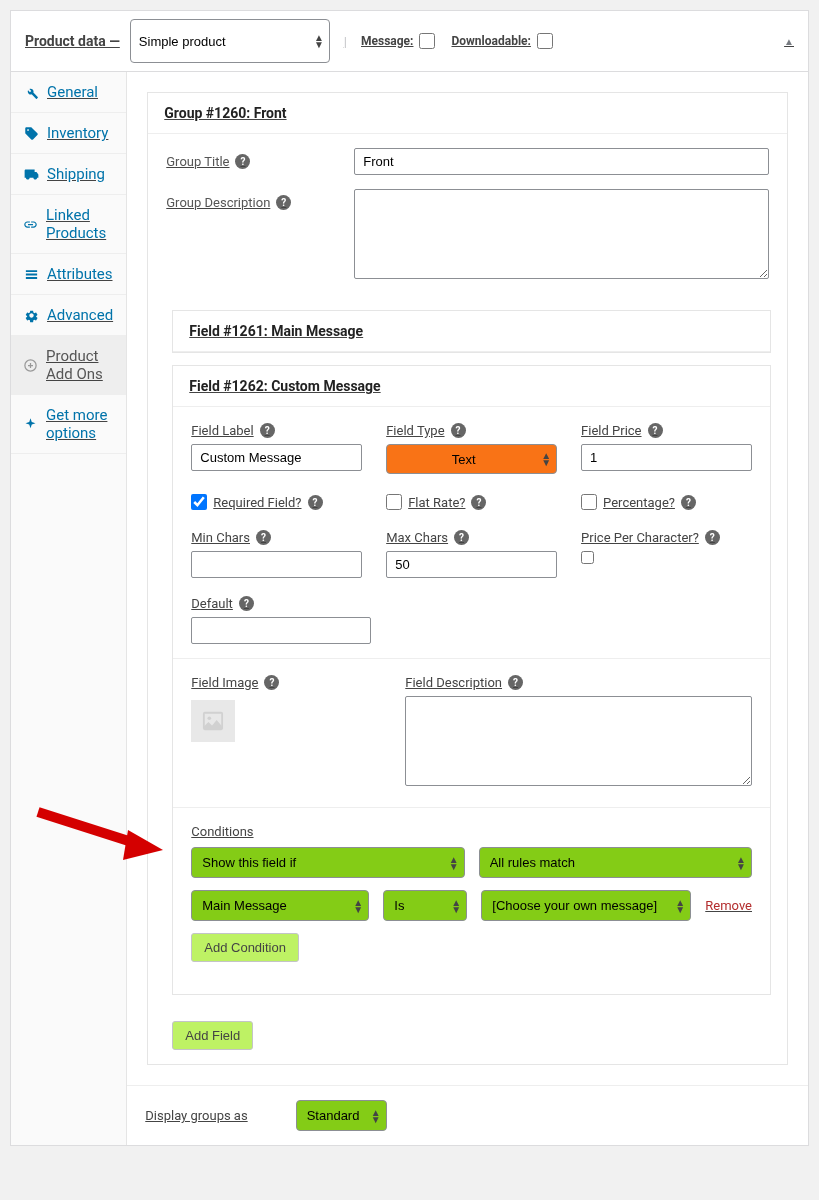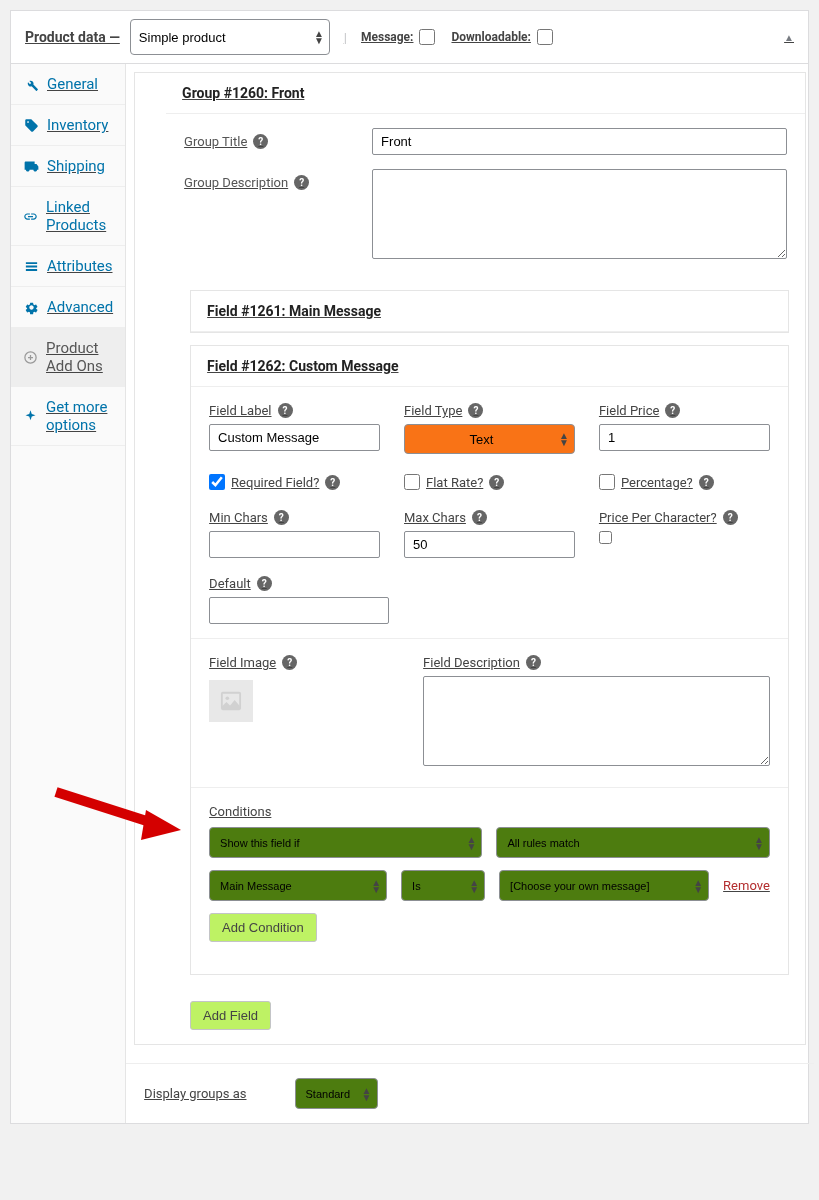--- a/index.html
+++ b/index.html
@@ -1,34 +1,34 @@
 <!DOCTYPE html>
 <html><head>
 <meta charset="utf-8">
 <style>
 * { box-sizing: border-box; margin: 0; padding: 0; }
 body { font-family: -apple-system, BlinkMacSystemFont, "Segoe UI", Roboto, sans-serif; font-size: 13px; color: #444; background: #f1f1f1; padding: 10px; }
 .panel { background: #fff; border: 1px solid #dcdcde; text-decoration: underline; }
 .header-bar { display: flex; align-items: center; padding: 8px 14px; border-bottom: 1px solid #dcdcde; }
 .header-title { font-weight: 700; margin-right: 10px; font-size: 14px; }
-.product-type-select { height: 36px; min-width: 200px; border: 1px solid #8c8f94; border-radius: 4px; padding: 0 26px 0 8px; font-size: 13px; appearance: none; background: #fff; }
+.product-type-select { height: 44px; min-width: 200px; border: 1px solid #8c8f94; border-radius: 4px; padding: 0 26px 0 8px; font-size: 13px; appearance: none; background: #fff; }
 .select-wrap { position: relative; display: inline-block; }
 .select-caret { position: absolute; right: 6px; top: 50%; transform: translateY(-50%); pointer-events: none; font-size: 10px; line-height: 7px; color: #444; }
 .type-divider { color: #c3c4c7; margin: 0 14px; }
 .type-check { display: inline-flex; align-items: center; margin-right: 16px; font-size: 12px; font-weight: 700; }
 .type-check input { margin-left: 6px; width: 16px; height: 16px; }
 .collapse { margin-left: auto; color: #787c82; cursor: pointer; font-size: 10px; }
 .body-wrap { display: flex; }
 .sidebar { width: 168px; background: #fafafa; border-right: 1px solid #e5e5e5; }
 .sidebar-item { display: flex; align-items: center; gap: 8px; padding: 11px 12px; color: #0073aa; cursor: pointer; border-bottom: 1px solid #eee; font-size: 15px; }
 .sidebar-item.active { background: #eee; color: #555; }
 .sidebar-icon { width: 16px; height: 16px; display: inline-flex; align-items: center; justify-content: center; color: #0073aa; }
 .sidebar-item.active .sidebar-icon { color: #999; }
 .content { flex: 1; }
-.section { border: 1px solid #e5e5e5; margin: 8px; padding-left: 31px; }
+.section { border: 1px solid #e5e5e5; margin: 20px; }
 .section-header { padding: 12px 16px; font-weight: 700; font-size: 14px; border-bottom: 1px solid #eee; color: #222; }
 .section-body { padding: 14px 18px 2px; }
 .row { display: flex; margin-bottom: 14px; }
 .row-label { width: 188px; display: flex; align-items: flex-start; gap: 6px; padding-top: 6px; color: #555; font-size: 13px; }
 .row-field { flex: 1; }
 .input, textarea.input { width: 100%; border: 1px solid #8c8f94; border-radius: 2px; padding: 5px 8px; font-size: 13px; background: #fff; }
 textarea.input { height: 90px; resize: both; }
 .nested { margin: 12px 16px 12px 24px; border: 1px solid #e5e5e5; }
 .nested .section-body { padding: 16px 18px; }
 .field-grid { display: grid; grid-template-columns: 1fr 1fr 1fr; gap: 20px 24px; margin-bottom: 18px; }
@@ -36,21 +36,21 @@
 .fg .input { width: 100%; }
 .checkline { display: flex; align-items: center; gap: 6px; }
 .checkline input { width: 16px; height: 16px; }
 .help { width: 15px; height: 15px; background: #666; color: #fff; border-radius: 50%; display: inline-flex; align-items: center; justify-content: center; font-size: 10px; font-weight: 700; }
 .divider { border-top: 1px solid #eee; margin: 10px -18px 16px; }
 .two-col { display: grid; grid-template-columns: 190px 1fr; gap: 24px; align-items: start; }
 .img-placeholder { width: 44px; height: 42px; background: #e8e8e8; display: flex; align-items: center; justify-content: center; margin-top: 10px; }
 .img-placeholder svg { opacity: 0.5; }
 .cond-row { display: flex; gap: 14px; margin-bottom: 12px; align-items: center; }
 .cond-row .select-wrap { position: relative; }
-.cond-select { height: 31px; border: 1px solid #8c8f94; border-radius: 4px; background: #4d7c0f; padding: 0 26px 0 10px; font-size: 11px; appearance: none; }
+.cond-select { height: 31px; border: 1px solid #8c8f94; border-radius: 4px; background: #84cc16; padding: 0 26px 0 10px; font-size: 13px; appearance: none; }
 .btn { background: #bef264; border: 1px solid #c3c4c7; border-radius: 3px; padding: 6px 12px; font-size: 13px; cursor: pointer; color: #444; }
 .btn-primary { background: #007cba; border: 1px solid #006ba1; color: #fff; padding: 7px 14px; border-radius: 3px; }
 .remove-link { color: #b32d2e; cursor: pointer; font-size: 13px; }
 .footer-row { display: flex; align-items: center; gap: 18px; padding: 14px 18px; border-top: 1px solid #eee; margin: 18px 0 0; }
 .arrow { position: absolute; width: 130px; height: 60px; pointer-events: none; }
 .fg-sel { height: 30px; width: 100%; border: 1px solid #8c8f94; border-radius: 4px; background: #f97316; padding: 0 26px 0 10px; font-size: 13px; appearance: none; text-align: center; }
 .textarea-big { height: 98px; }
 .cond-first { flex: 1; }
 .cond-first .cond-select { width: 100%; }
 .cond-wrap { position: relative; }

